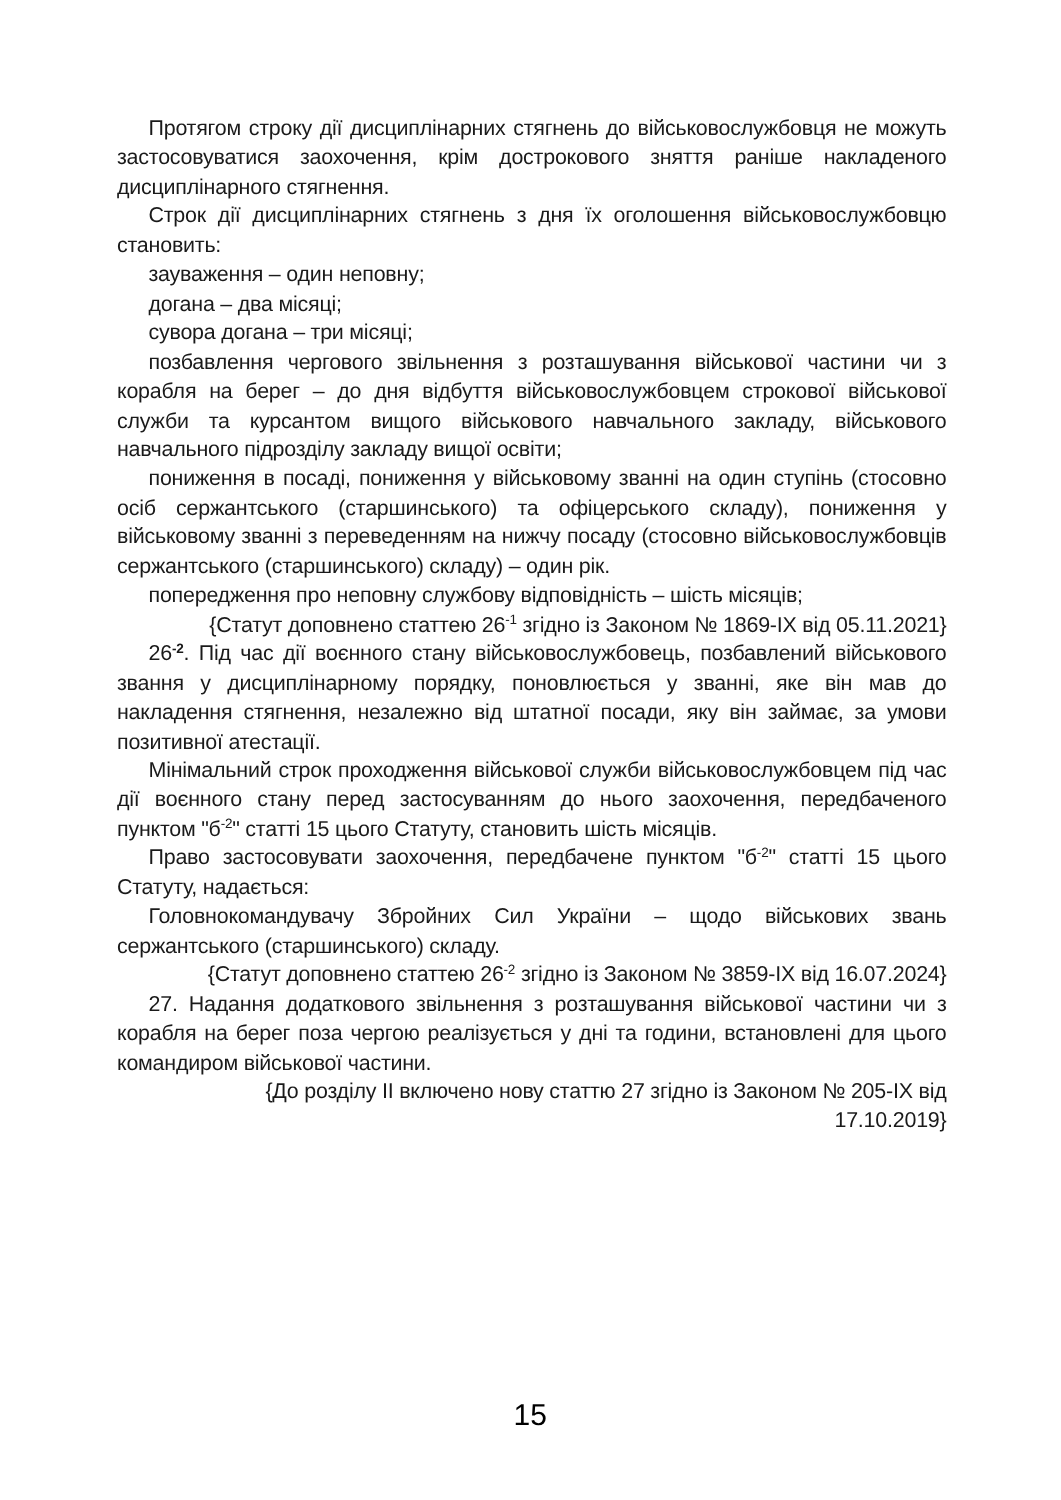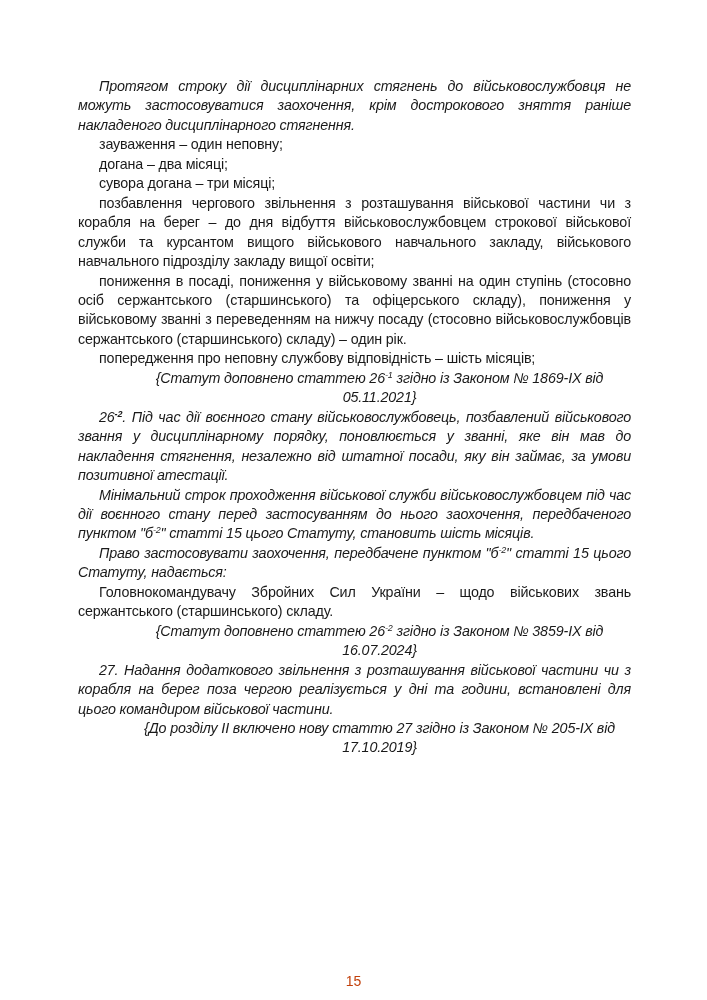--- a/index.html
+++ b/index.html
@@ -8,45 +8,44 @@
     position: absolute;
     left: 78px;
     top: 77px;
     width: 553px;
     font-family: "Liberation Sans", sans-serif;
     font-size: 14.3px;
     line-height: 19.45px;
     color: #1a1a1a;
     letter-spacing: -0.15px;
   }
-  .p { margin: 0; text-align: justify; text-indent: 21px; font-style: italic; }
+  .p { margin: 0; text-align: justify; text-indent: 21px; }
   .li { margin: 0; text-indent: 21px; text-align: justify; }
   .note {
     margin: 0;
-    text-align: center;
-    font-style: italic;
+    text-align: right;
     padding-left: 50px;
   }
   sup { font-size: 9px; line-height: 0; vertical-align: 5px; }
   .num {
     position: absolute;
     top: 933px;
     left: 0; width: 707px;
     text-align: center;
     font-family: "Liberation Sans", sans-serif;
-    font-size: 14px;
-    color: #c2410c;
-    margin-top: 40px;
+    font-size: 20px;
+    color: #000000;
   }
 </style>
 </head>
 <body>
 
 <div class="page">
   <p class="p">Протягом строку дії дисциплінарних стягнень до військовослужбовця не можуть застосовуватися заохочення, крім дострокового зняття раніше накладеного дисциплінарного стягнення.</p>
+  <p class="p">Строк дії дисциплінарних стягнень з дня їх оголошення військовослужбовцю становить:</p>
   <p class="li">зауваження – один неповну;</p>
   <p class="li">догана – два місяці;</p>
   <p class="li">сувора догана – три місяці;</p>
   <p class="li">позбавлення чергового звільнення з розташування військової частини чи з корабля на берег – до дня відбуття військовослужбовцем строкової військової служби та курсантом вищого військового навчального закладу, військового навчального підрозділу закладу вищої освіти;</p>
   <p class="li">пониження в посаді, пониження у військовому званні на один ступінь (стосовно осіб сержантського (старшинського) та офіцерського складу), пониження у військовому званні з переведенням на нижчу посаду (стосовно військовослужбовців сержантського (старшинського) складу) – один рік.</p>
   <p class="li">попередження про неповну службову відповідність – шість місяців;</p>
 
   <p class="note"><span>{Статут доповнено статтею 26</span><sup>-1</sup><span> згідно із Законом № 1869-IX від 05.11.2021}</span></p>
 
   <p class="p"><span>26</span><sup style="font-weight:bold">-2</sup><span>. Під час дії воєнного стану військовослужбовець, позбавлений військового звання у дисциплінарному порядку, поновлюється у званні, яке він мав до накладення стягнення, незалежно від штатної посади, яку він займає, за умови позитивної атестації.</span></p>

